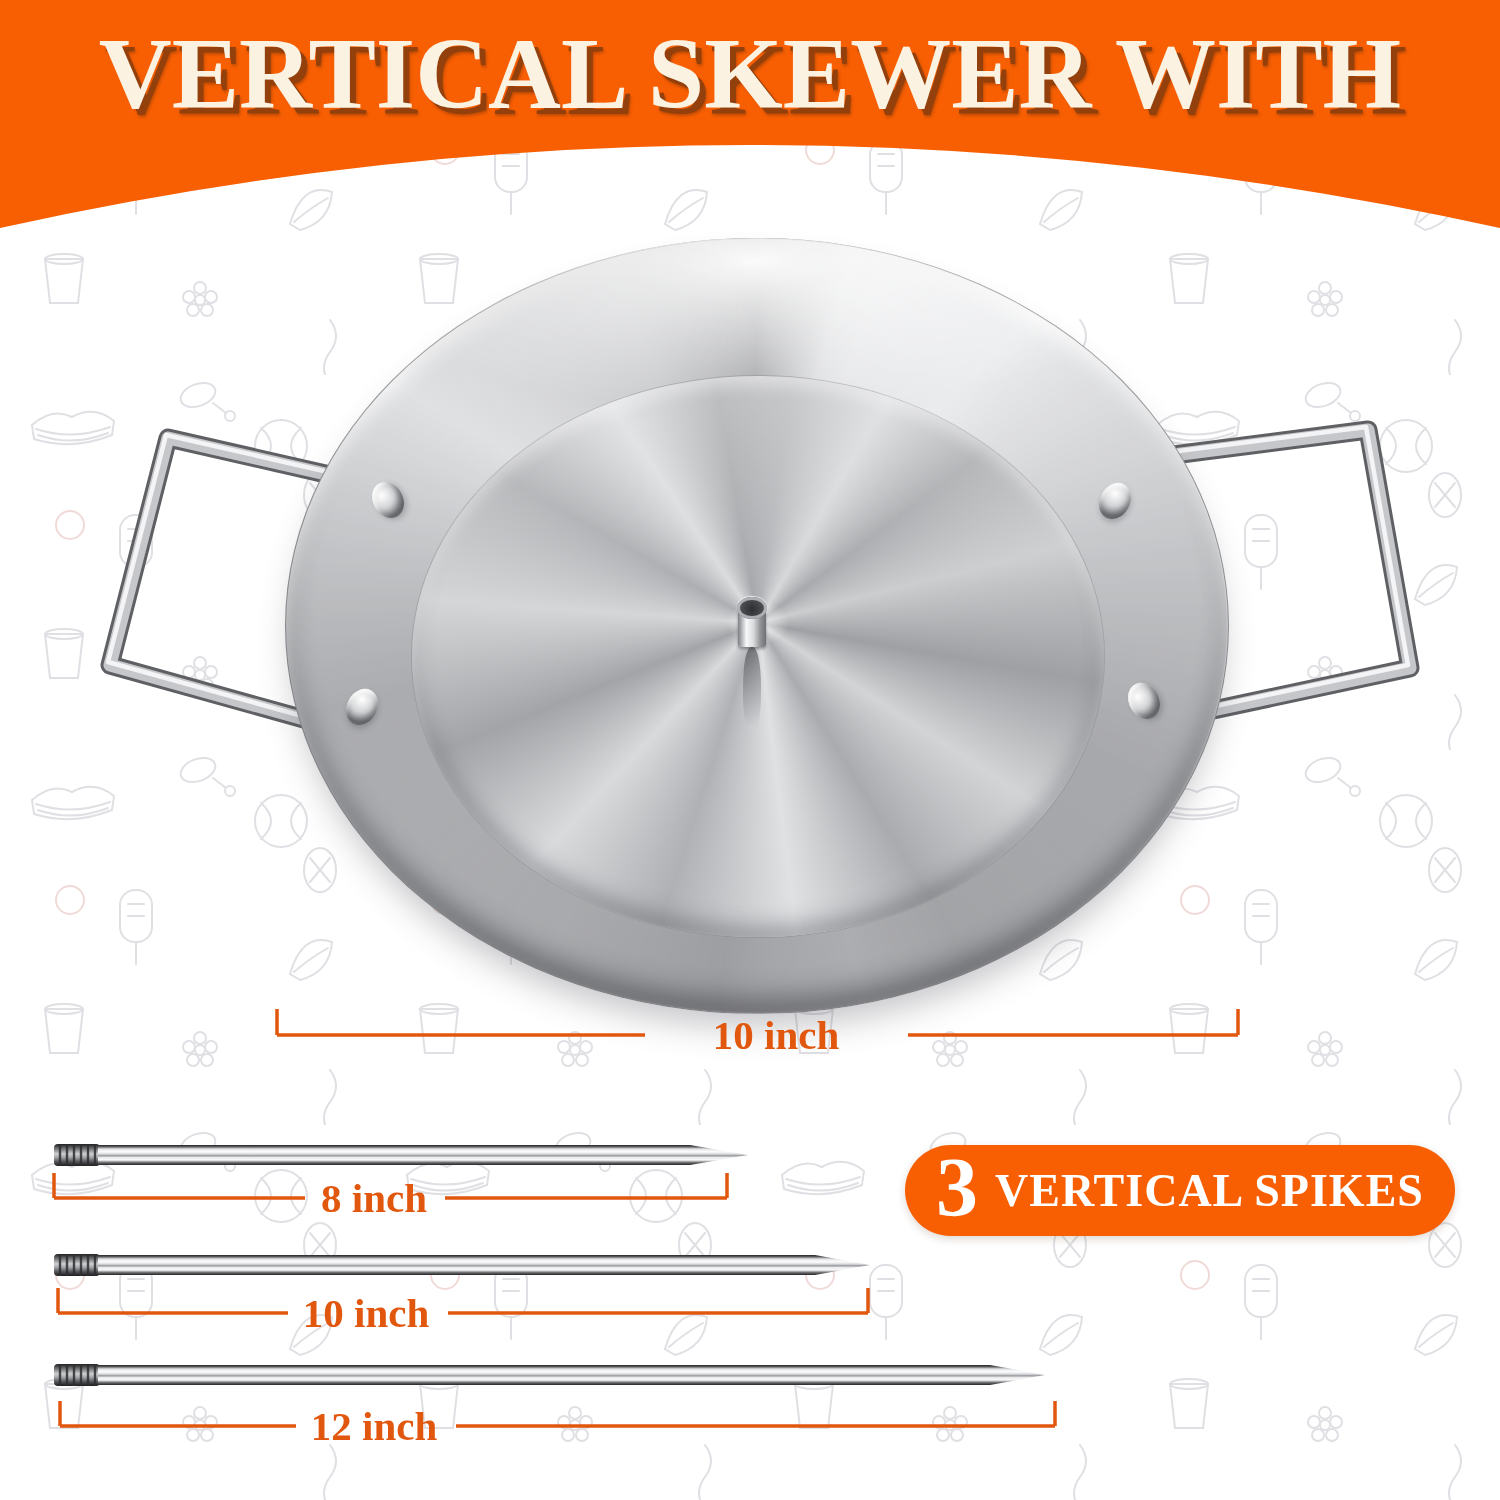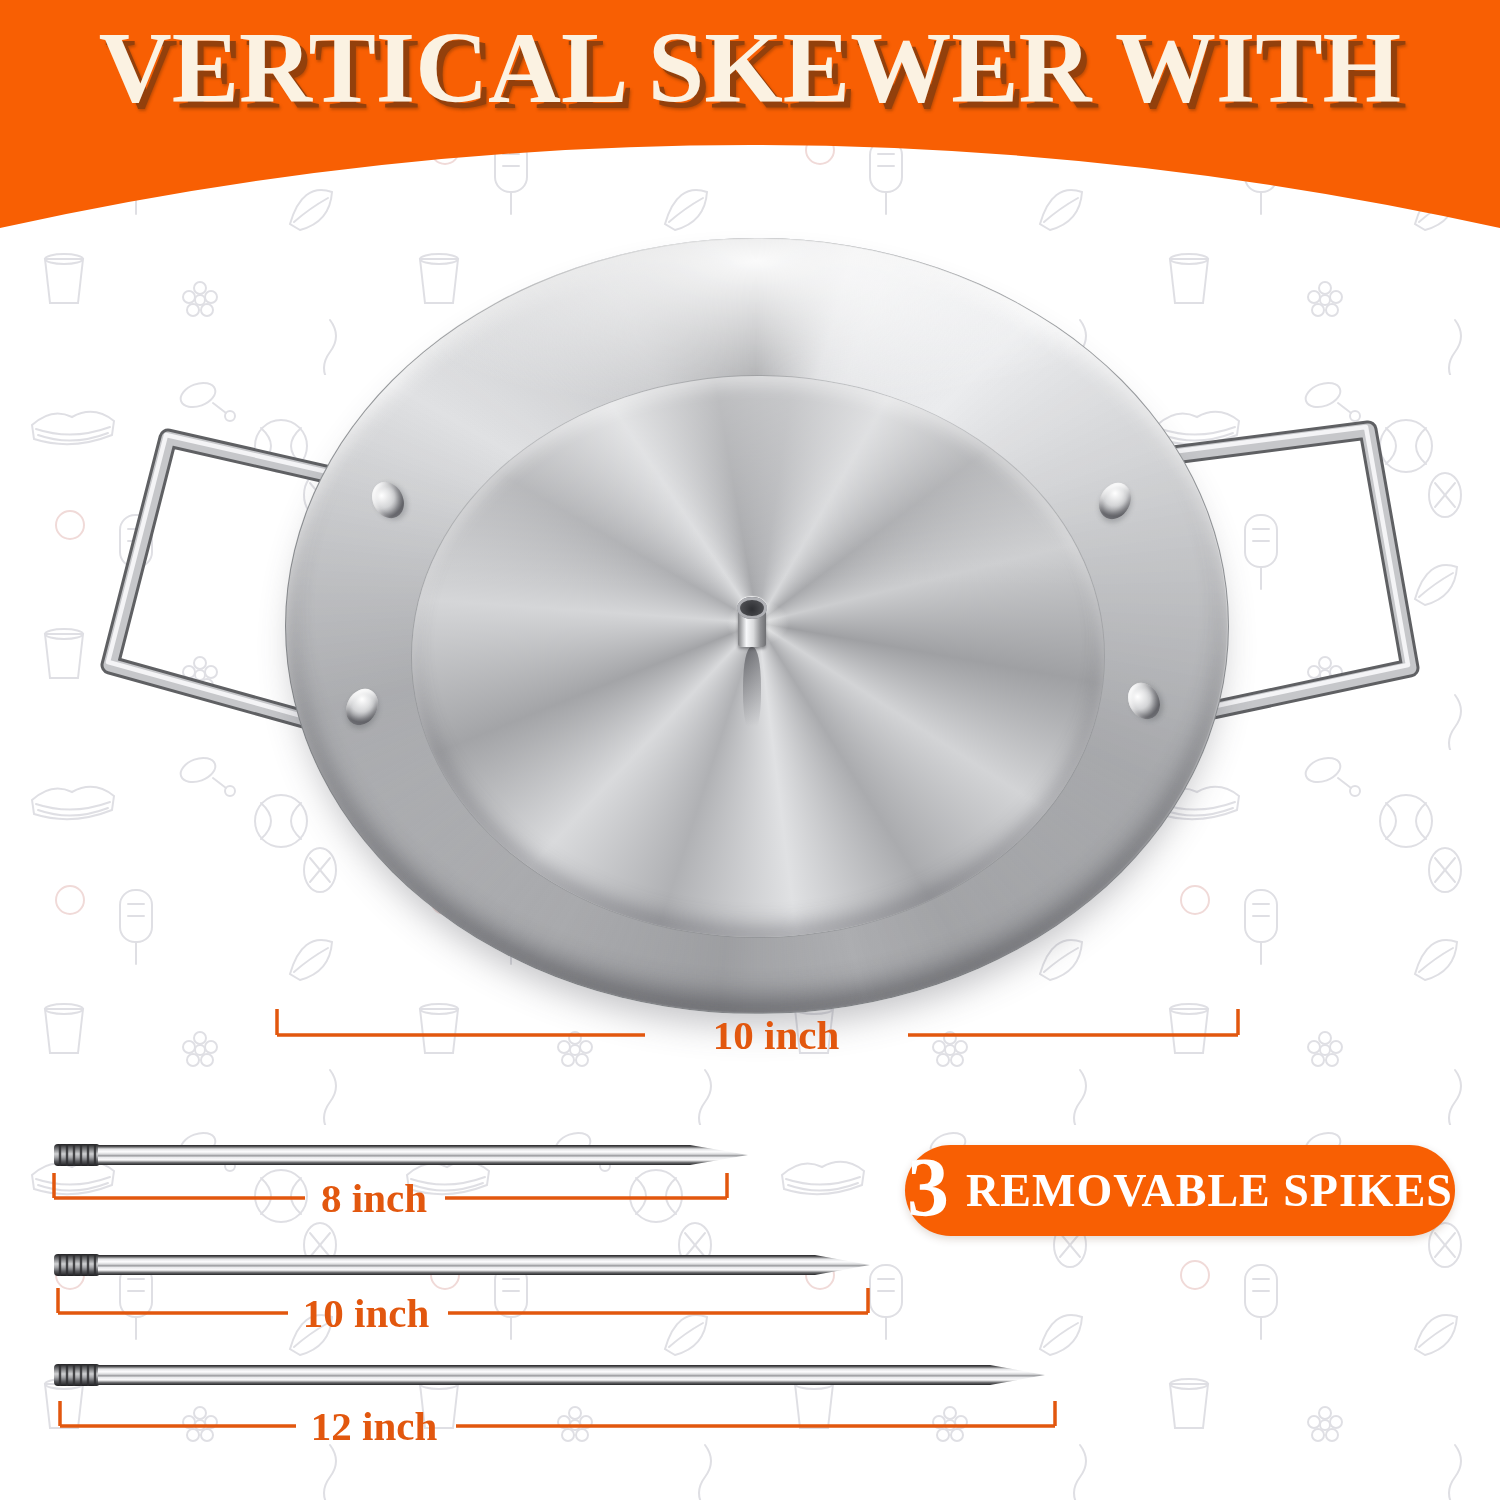--- a/index.html
+++ b/index.html
@@ -5,21 +5,21 @@
   html,body{margin:0;padding:0;background:#ffffff;}
   .stage{
     position:relative;width:1500px;height:1500px;overflow:hidden;background:#ffffff;
     font-family:"Liberation Serif", serif;
   }
   
   .doodle-bg{position:absolute;inset:0;z-index:0;}
   
   .header-curve{position:absolute;inset:0;z-index:2;pointer-events:none;}
   .title{
-    position:absolute;z-index:3;top:10px;left:0;width:100%;margin:0;
+    position:absolute;z-index:3;top:16px;left:0;width:100%;margin:0;
     text-align:center;font-size:101px;font-weight:700;letter-spacing:0px;
     color:#FBF2E2;text-shadow:6px 6px 0 #93400C, 7px 8px 3px rgba(120,50,5,.45);
     font-family:"Liberation Serif", serif;white-space:nowrap;
   }
   
   .metal-layer{position:absolute;inset:0;z-index:4;}
   .pan-outer{
     position:absolute;z-index:5;left:285px;top:238px;width:942px;height:774px;border-radius:50%;
     background:conic-gradient(from 0deg at 50% 46%,
       #eff0f2 0deg,#f8f9fb 22deg,#dcdddf 70deg,#bbbcbf 110deg,#a7a8ab 150deg,
@@ -282,16 +282,16 @@
     </g>
 
     <g>
       <path class="dim-line" d="M60,1426 H296 M456,1426 H1055 M60,1426 V1401 M1055,1426 V1401"></path>
       <text class="dim-text" x="374" y="1440" text-anchor="middle">12 inch</text>
     </g>
   </svg>
 
   <div class="badge">
     <span class="badge-count">3</span>
-    <span class="badge-label">REMOVABLE SPIKES</span>
+    <span class="badge-label">VERTICAL SPIKES</span>
   </div>
 
 </div>
 
 </body></html>

